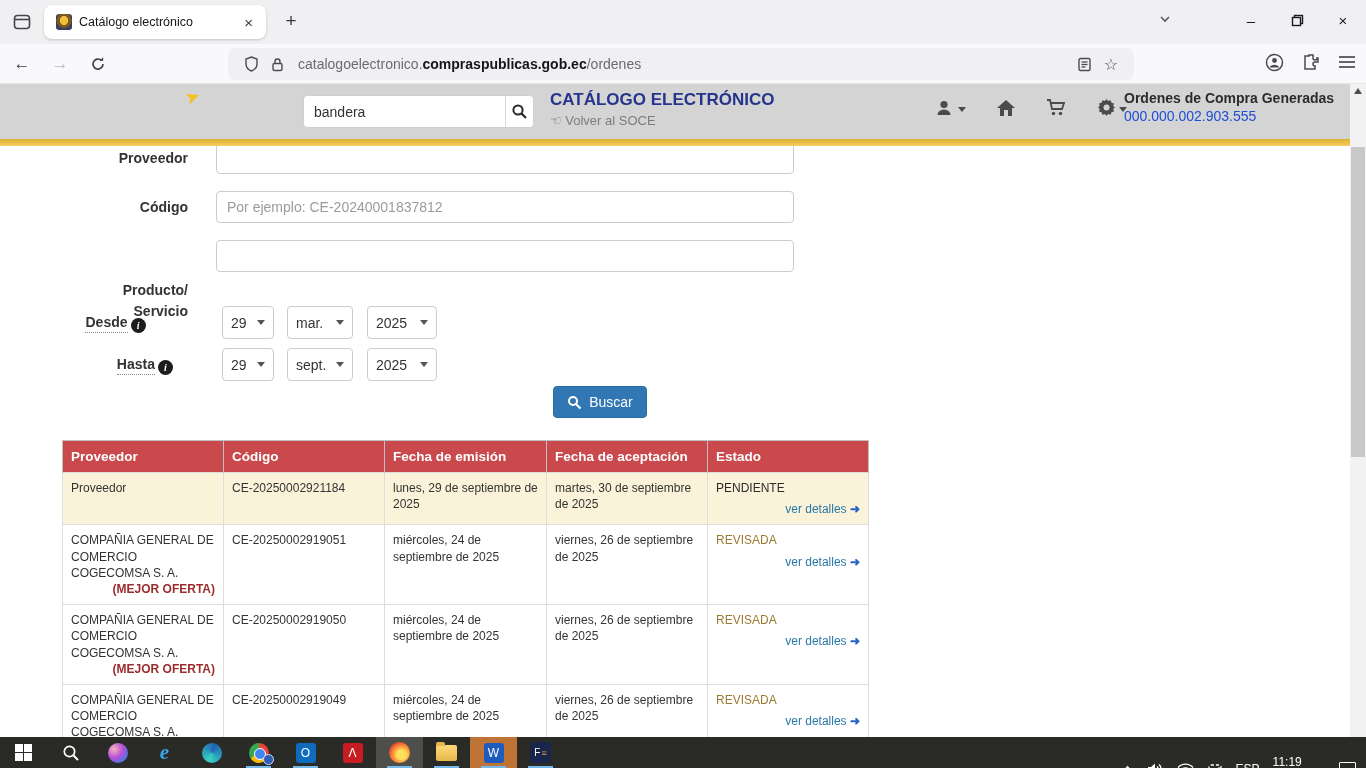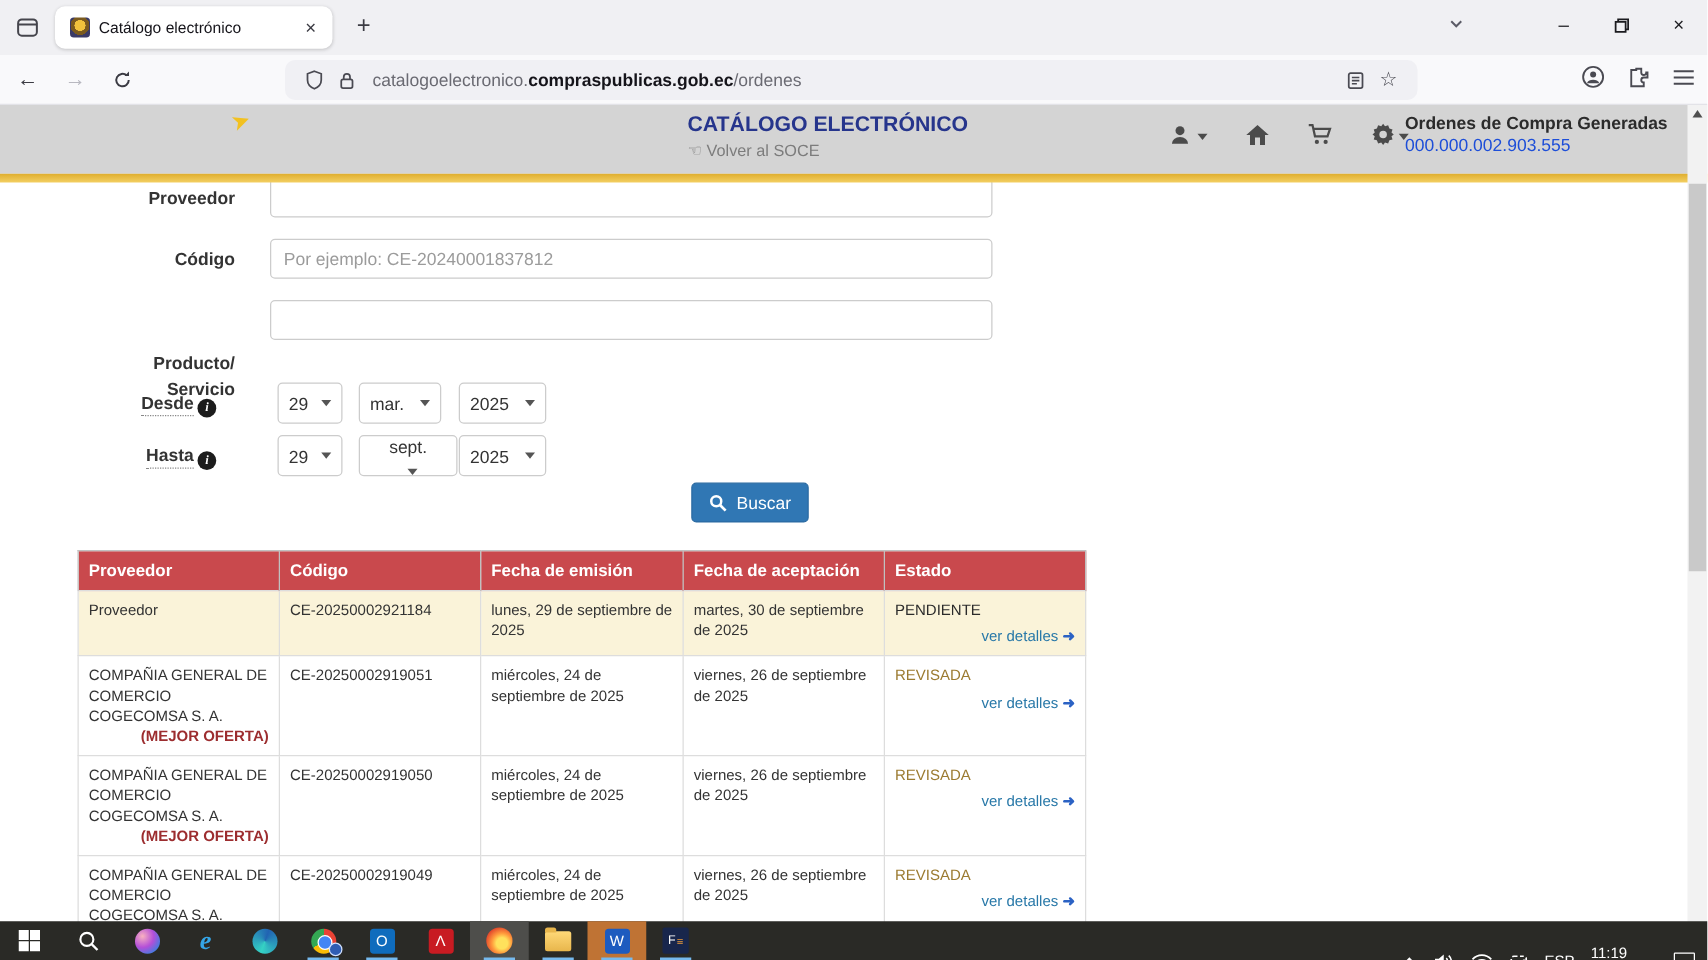--- a/index.html
+++ b/index.html
@@ -194,20 +194,29 @@
         <line x1="1" y1="7" x2="17" y2="7" stroke="#4a4a52" stroke-width="1.7"></line>
         <line x1="1" y1="12" x2="17" y2="12" stroke="#4a4a52" stroke-width="1.7"></line>
       </svg>
   </span>
 </div>
 
 <div class="page">
 
   <div class="site-header">
     <div class="logo-arrow">➤</div>
+    <div class="hsearch">
+      <input value="bandera" style="">
+      <div class="sbtn">
+        <svg width="17" height="17" viewBox="0 0 17 17">
+            <circle cx="7" cy="7" r="4.6" fill="none" stroke="#2b2b2b" stroke-width="2"></circle>
+            <line x1="10.6" y1="10.6" x2="15" y2="15" stroke="#2b2b2b" stroke-width="2.2"></line>
+          </svg>
+      </div>
+    </div>
     <div class="htitle">CATÁLOGO ELECTRÓNICO</div>
     <div class="hback"><span>☜</span> <span>Volver al SOCE</span></div>
     <div class="hicons">
       <span class="hicon">
         <svg width="20" height="18" viewBox="0 0 20 18">
             <circle cx="9" cy="5.5" r="3.6" fill="#4b4b4b"></circle>
             <path d="M2.5 16 a6.5 5.5 0 0 1 13 0 Z" fill="#4b4b4b"></path>
           </svg>
           <span class="caret"></span>
       </span>
@@ -243,40 +252,40 @@
 
   <div class="flabel" style="top:115px;">Código</div>
   <input class="finput" style="top: 107px;" placeholder="Por ejemplo: CE-20240001837812">
 
   <div class="flabel" style="top:163px; line-height:1.5;margin-top:33px;">
     <span>Producto/</span><br>
     <span>Servicio</span>
   </div>
   <input class="finput" style="top: 156px;">
 
-  <div class="dlabel" style="top:230px;"><span class="lbl-txt">Desde</span><span class="info-i"></span></div>
+  <div class="dlabel" style="top:230px;text-align:center;"><span class="lbl-txt">Desde</span><span class="info-i"></span></div>
   <div class="sel" style="left:222px; top:222px; width:52px;">
       <span>29</span>
       <span class="chev"></span>
     </div>
   <div class="sel" style="left:287px; top:222px; width:66px;">
       <span>mar.</span>
       <span class="chev"></span>
     </div>
   <div class="sel" style="left:367px; top:222px; width:70px;">
       <span>2025</span>
       <span class="chev"></span>
     </div>
 
   <div class="dlabel" style="top:272px;"><span class="lbl-txt">Hasta</span><span class="info-i"></span></div>
   <div class="sel" style="left:222px; top:264px; width:52px;">
       <span>29</span>
       <span class="chev"></span>
     </div>
-  <div class="sel" style="left:287px; top:264px; width:79px;flex-direction:column;">
+  <div class="sel" style="left:287px; top:264px; width:66px;">
       <span>sept.</span>
       <span class="chev"></span>
     </div>
   <div class="sel" style="left:367px; top:264px; width:70px;">
       <span>2025</span>
       <span class="chev"></span>
     </div>
 
   <div class="buscar">
     <svg width="15" height="15" viewBox="0 0 15 15">

